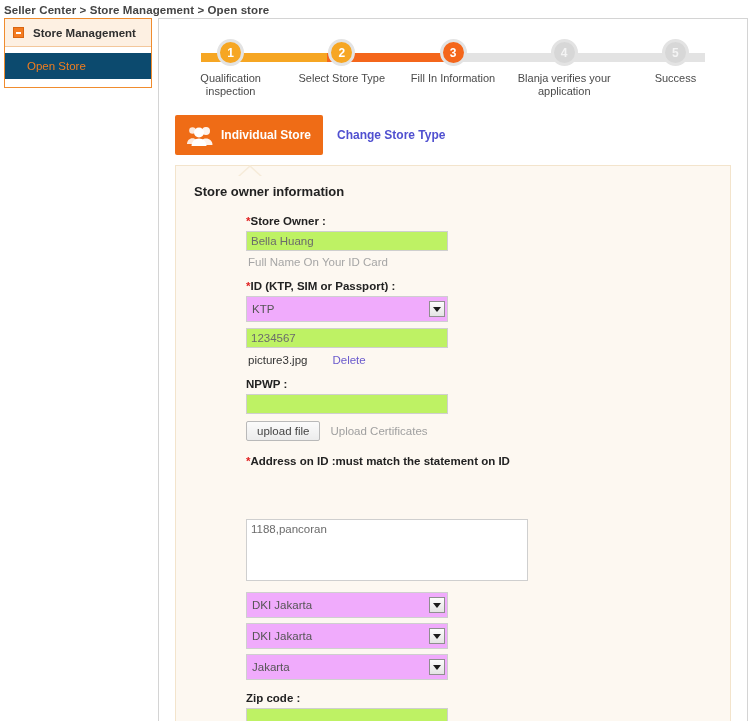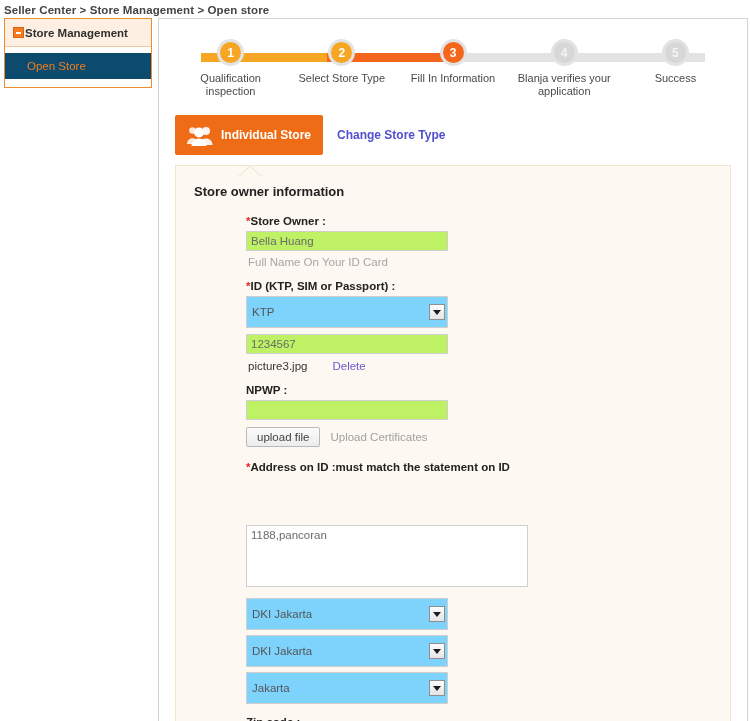--- a/index.html
+++ b/index.html
@@ -39,21 +39,21 @@
     border: 1px solid #f08c2e;
     background: #fff;
   }
   .sb-header {
     background: #fdf0e2;
     border-bottom: 1px solid #f3c79b;
     height: 28px;
     display: flex;
     align-items: center;
     padding-left: 8px;
-    gap: 1px;
+    gap: 9px;
   }
   .sb-toggle {
     width: 11px; height: 11px;
     background: #f47b20;
     border: 1px solid #d9650f;
     position: relative;
     flex: 0 0 11px;
   }
   .sb-toggle::after {
     content: "";
@@ -243,23 +243,23 @@
     color: #6b6b6b;
     padding: 3px 4px;
     resize: none;
     outline: none;
     margin-top: 48px;
   }
 
   
   .sel {
     width: 202px;
-    height: 32px;
+    height: 26px;
     border: 1px solid #cfcfcf;
-    background: #7dd3fc;
+    background: #f0abfc;
     display: flex;
     align-items: center;
     position: relative;
     cursor: pointer;
   }
   .sel .sel-val {
     font-size: 11.5px;
     color: #555;
     padding-left: 5px;
     flex: 1 1 auto;

